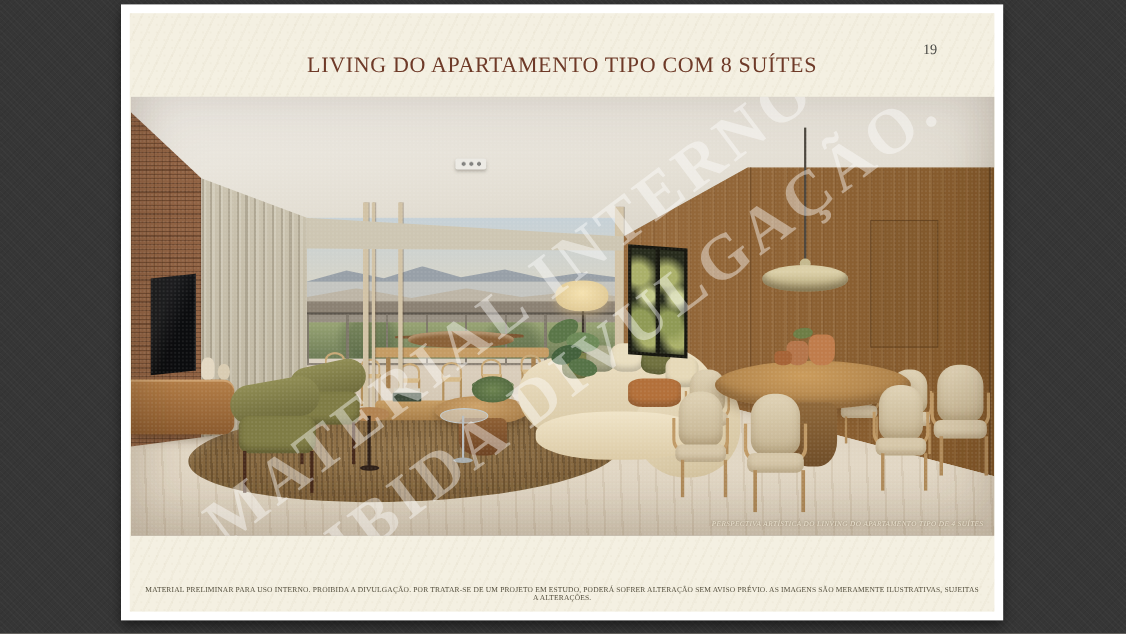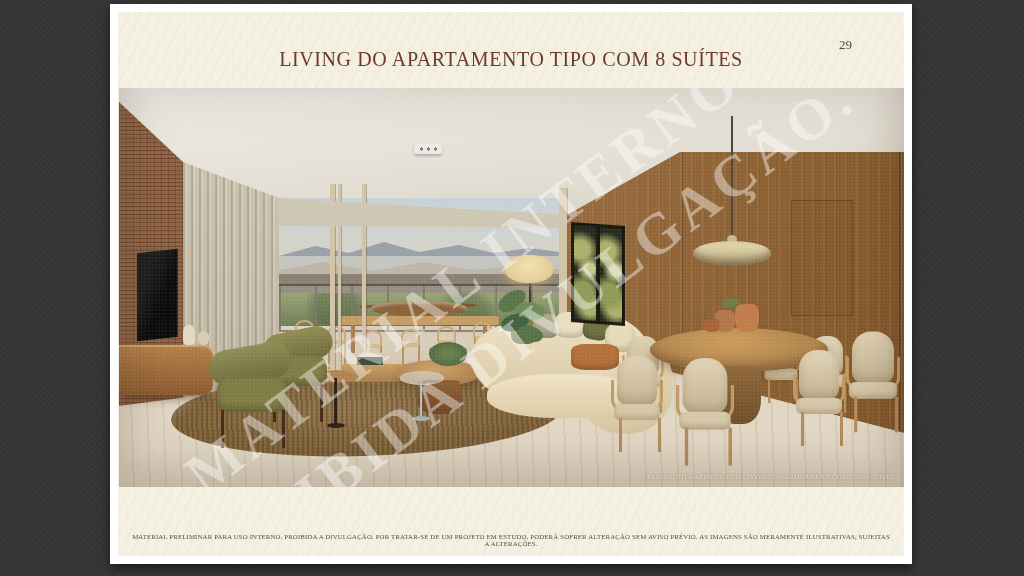--- a/index.html
+++ b/index.html
@@ -188,21 +188,21 @@
     letter-spacing:5px;white-space:nowrap;pointer-events:none;}
 </style>
 </head>
 <body>
 
 <div class="bg-texture"></div>
 
 <div class="slide">
   <div class="paper"></div>
   <div class="slide-title">LIVING DO APARTAMENTO TIPO COM 8 SUÍTES</div>
-  <div class="page-number">29</div>
+  <div class="page-number">19</div>
 
   <div class="photo">
 
     <div class="ly ceiling"></div>
     <div class="fold"></div>
 
     <div class="view">
       <div class="ly ridge-far"></div>
       <div class="ly ridge-near"></div>
       <div class="mist"></div>

